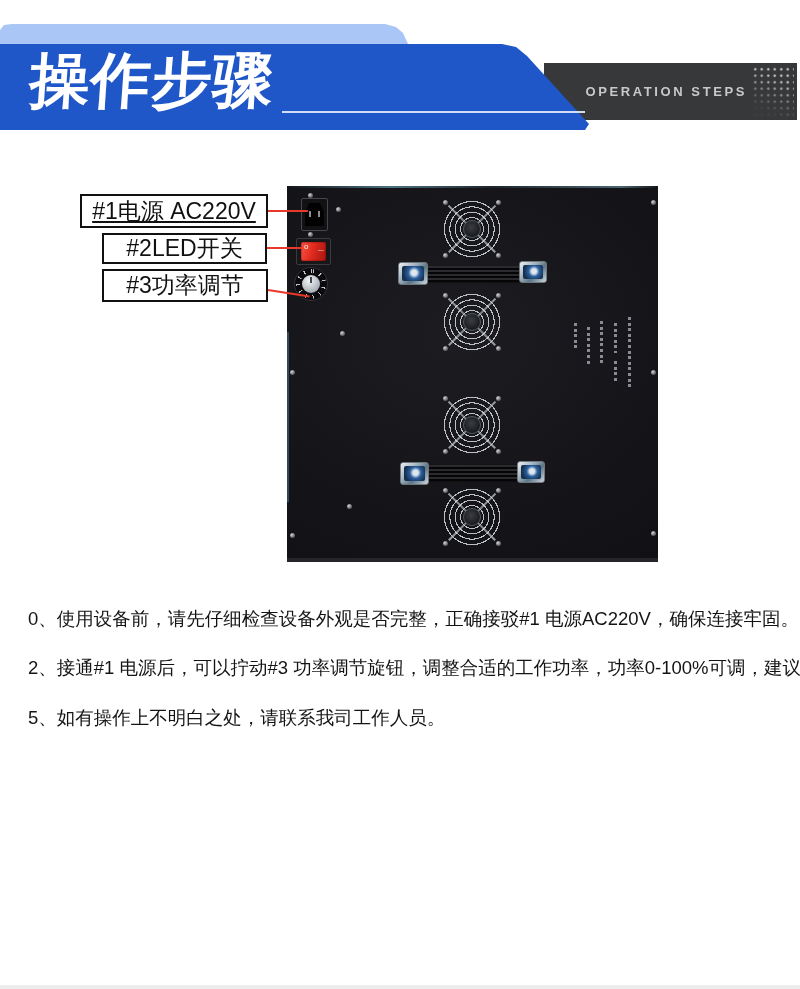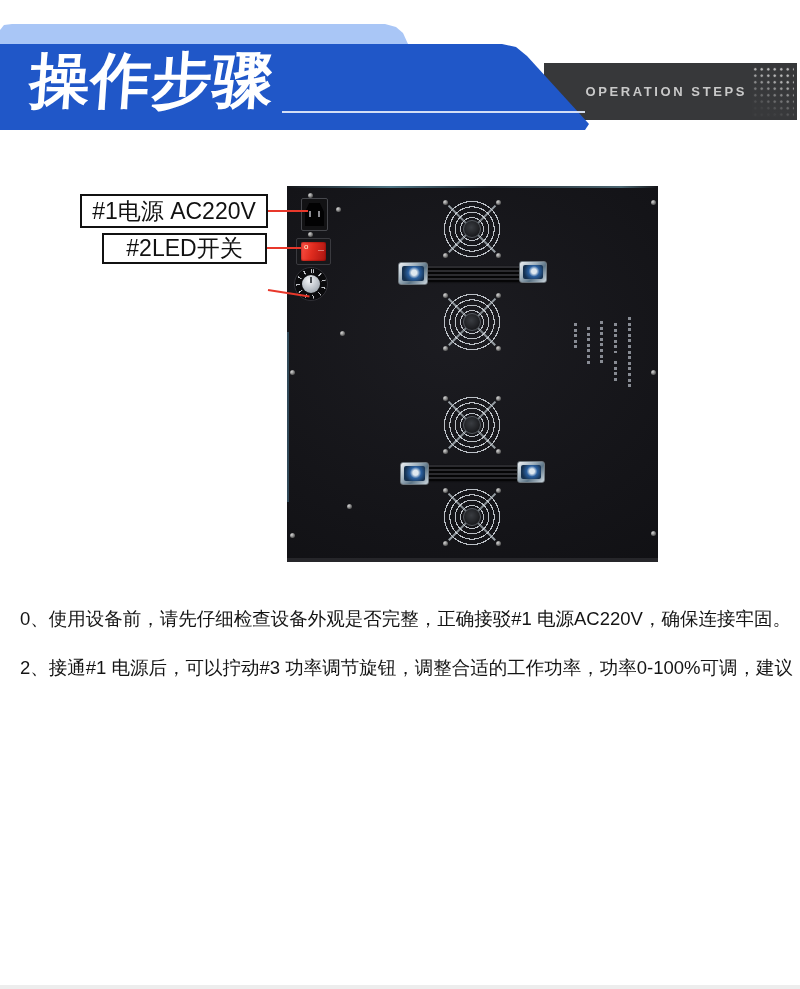--- a/index.html
+++ b/index.html
@@ -86,21 +86,21 @@
   .nameplate{position:absolute;left:280px;top:131px;width:66px;height:70px;filter:blur(.5px);opacity:.85;}
   .np-col{position:absolute;width:3px;
     background:repeating-linear-gradient(to bottom, rgba(200,206,216,.75) 0 3px, rgba(0,0,0,0) 3px 5.6px);}
 
   
   .callout{position:absolute;background:#ffffff;border:2px solid #111;box-sizing:border-box;
     display:flex;align-items:center;justify-content:center;color:#111;font-size:23px;white-space:nowrap;}
   .call-line{position:absolute;height:2px;background:#e8382b;}
 
   
-  .steps{position:absolute;left:0;top:594px;width:704px;padding-left:20px;box-sizing:border-box;}
+  .steps{position:absolute;left:8px;top:594px;width:704px;padding-left:20px;box-sizing:border-box;}
   .step-line{height:49.4px;line-height:49.4px;font-size:18.5px;color:#141414;white-space:nowrap;letter-spacing:0;}
 
   .page-bottom{position:absolute;left:0;bottom:0;width:100%;height:4px;background:#ededed;}
 </style>
 </head>
 <body>
 
 <div id="page">
 
   <div class="hdr">
@@ -203,30 +203,34 @@
     <div class="screw" style="left:49px;top:21px;"></div>
     <div class="screw" style="left:53px;top:145px;"></div>
     <div class="screw" style="left:60px;top:318px;"></div>
     <div class="screw" style="left:3px;top:184px;"></div>
     <div class="screw" style="left:3px;top:347px;"></div>
     <div class="screw" style="left:364px;top:14px;"></div>
     <div class="screw" style="left:364px;top:184px;"></div>
     <div class="screw" style="left:364px;top:345px;"></div>
   </div>
 
-  <div class="callout" style="left:80px;top:194px;width:188px;height:34px;">
+  <div class="callout" style="left:80px;top:194px;width:188px;height:34px;text-decoration:underline;">
     <span>#1电源 AC220V</span>
   </div>
   <div class="callout" style="left:102px;top:233px;width:165px;height:31px;">
     <span>#2LED开关</span>
+  </div>
+  <div class="callout" style="left:102px;top:269px;width:166px;height:33px;">
+    <span>#3功率调节</span>
   </div>
 
   <div class="call-line" style="left:268px;top:210px;width:40px;"></div>
   <div class="call-line" style="left:267px;top:247px;width:34px;"></div>
   <div class="call-line" style="left:268px;top:289px;width:42px;transform:rotate(9deg);transform-origin:left center;"></div>
 
   <div class="steps">
     <div class="step-line">0、使用设备前，请先仔细检查设备外观是否完整，正确接驳#1 电源AC220V，确保连接牢固。</div>
     <div class="step-line">2、接通#1 电源后，可以拧动#3 功率调节旋钮，调整合适的工作功率，功率0-100%可调，建议</div>
+    <div class="step-line">5、如有操作上不明白之处，请联系我司工作人员。</div>
   </div>
 
   <div class="page-bottom"></div>
 </div>
 
 </body></html>

